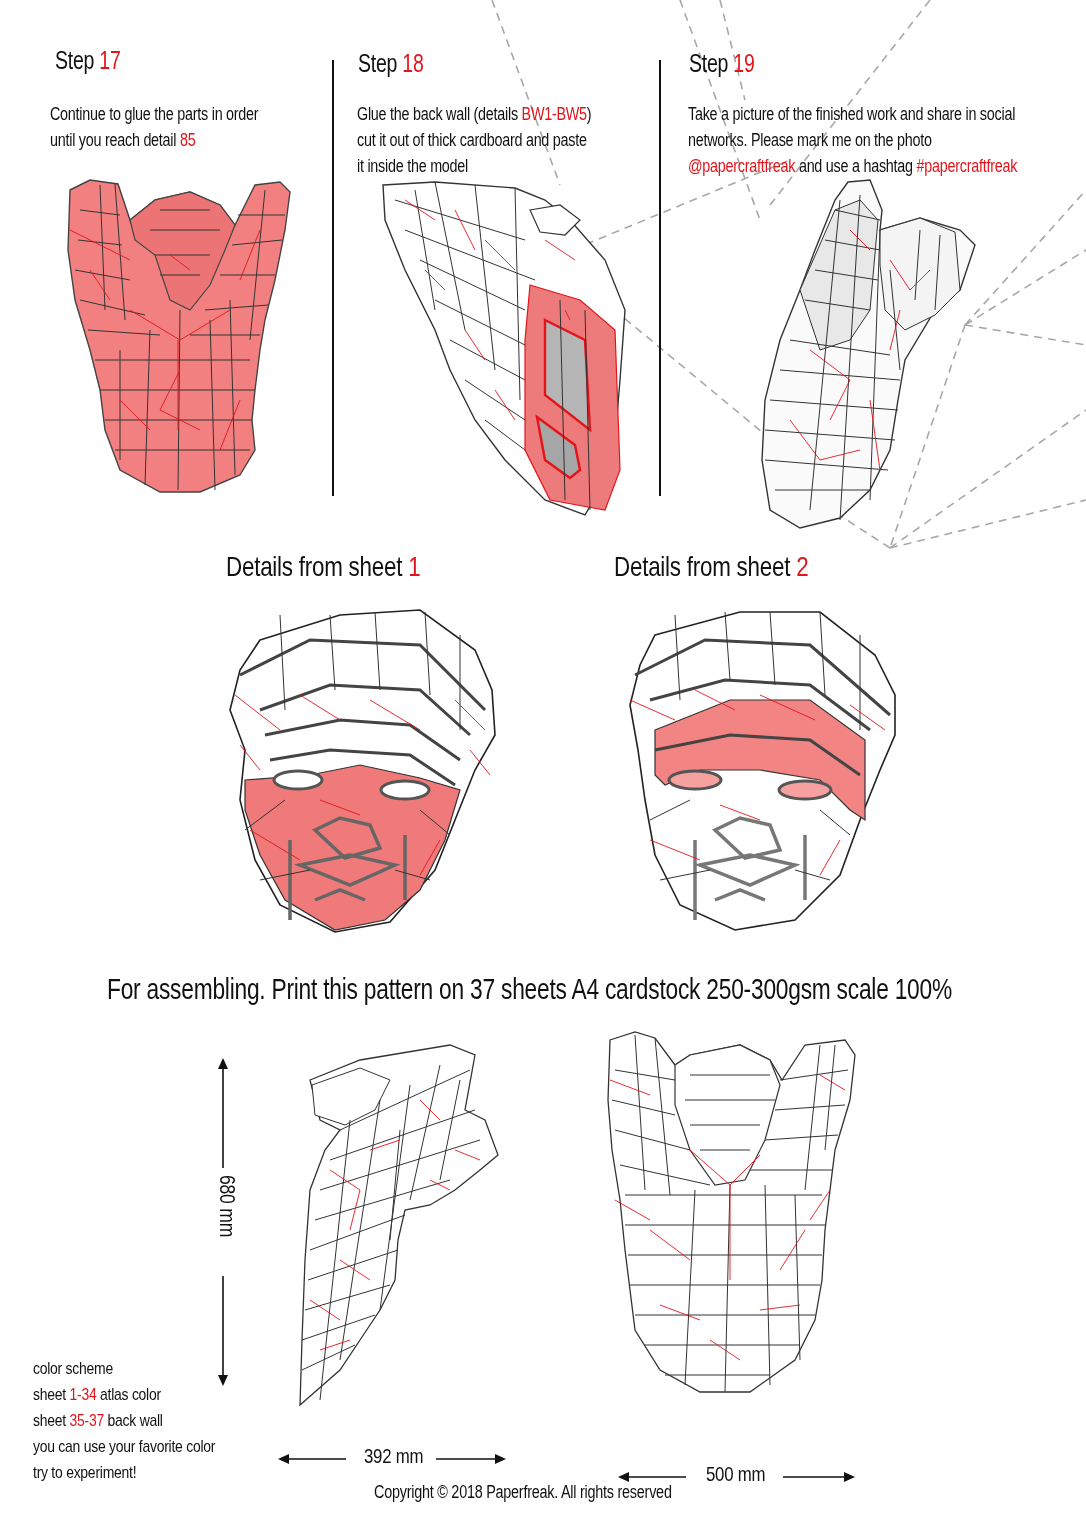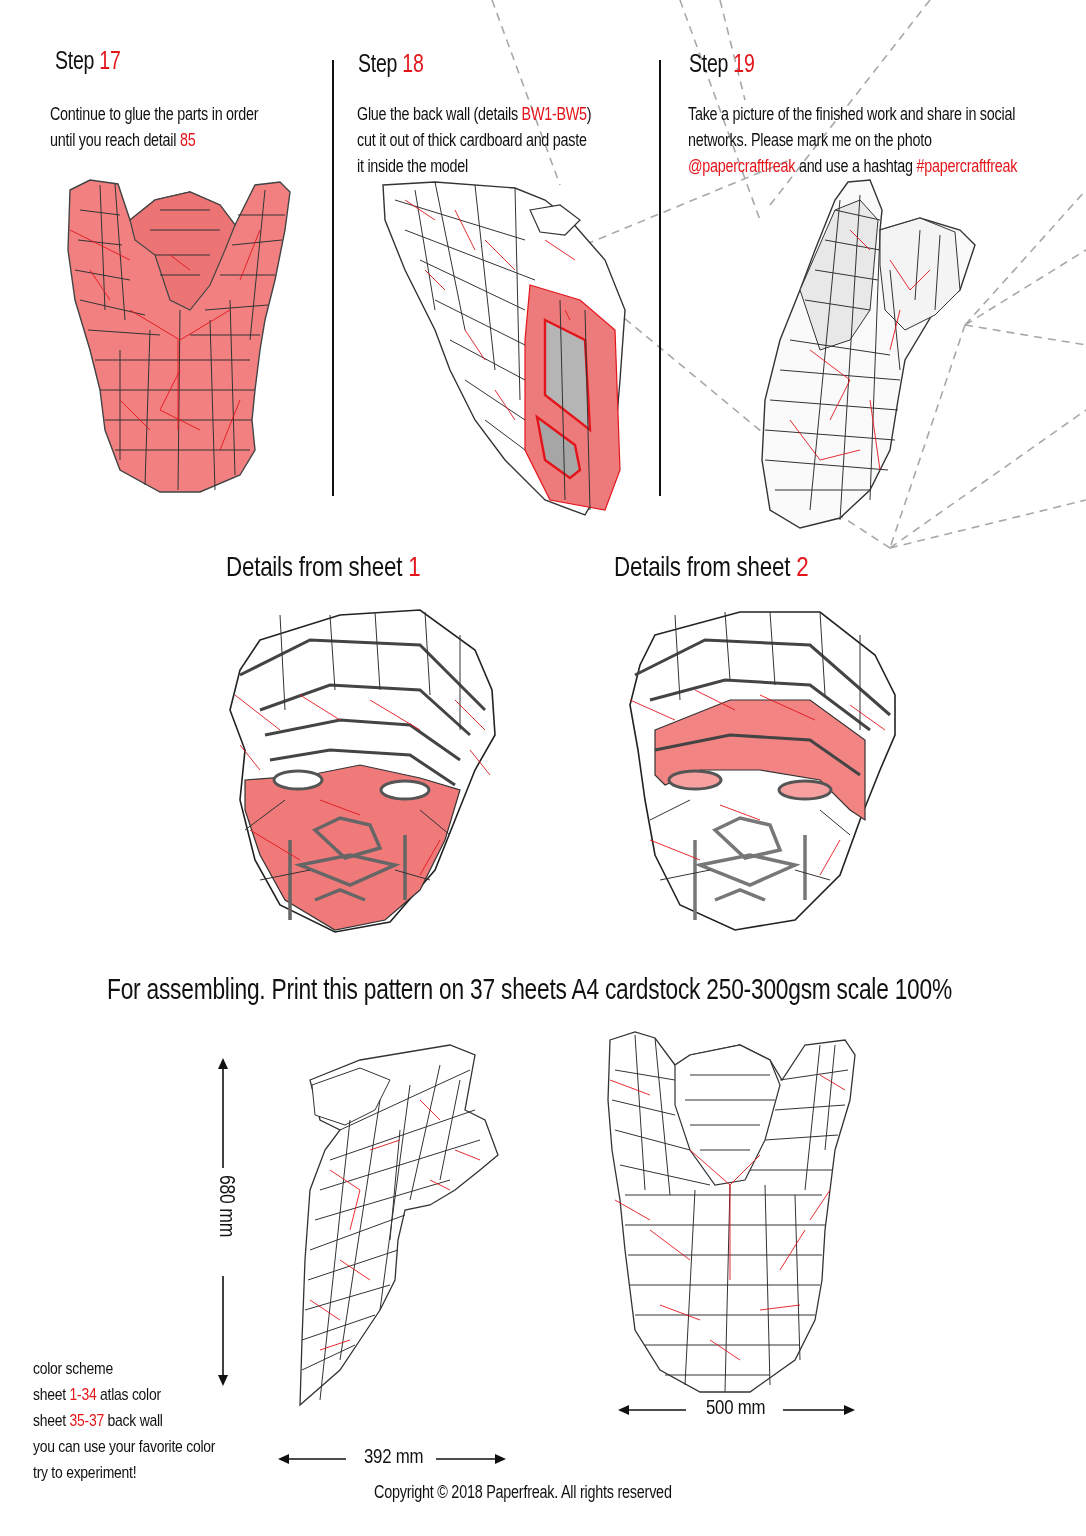--- a/index.html
+++ b/index.html
@@ -227,21 +227,21 @@
   <svg width="70" height="14" style="left:0;top:8px;">
     <line x1="4" y1="7" x2="68" y2="7" stroke="#111" stroke-width="1.6"></line>
     <polygon points="0,7 11,2 11,12" fill="#111"></polygon>
   </svg>
   <div class="abs narrow dim" style="left:86px;top:0;">392 mm</div>
   <svg width="70" height="14" style="left:158px;top:8px;">
     <line x1="0" y1="7" x2="64" y2="7" stroke="#111" stroke-width="1.6"></line>
     <polygon points="70,7 59,2 59,12" fill="#111"></polygon>
   </svg>
 </div>
-<div class="abs" style="left:618px;top:1395px;width:250px;height:30px;">
+<div class="abs" style="left:618px;top:1462px;width:250px;height:30px;">
   <svg width="70" height="14" style="left:0;top:8px;">
     <line x1="4" y1="7" x2="68" y2="7" stroke="#111" stroke-width="1.6"></line>
     <polygon points="0,7 11,2 11,12" fill="#111"></polygon>
   </svg>
   <div class="abs narrow dim" style="left:88px;top:0;">500 mm</div>
   <svg width="72" height="14" style="left:165px;top:8px;">
     <line x1="0" y1="7" x2="66" y2="7" stroke="#111" stroke-width="1.6"></line>
     <polygon points="72,7 61,2 61,12" fill="#111"></polygon>
   </svg>
 </div>

